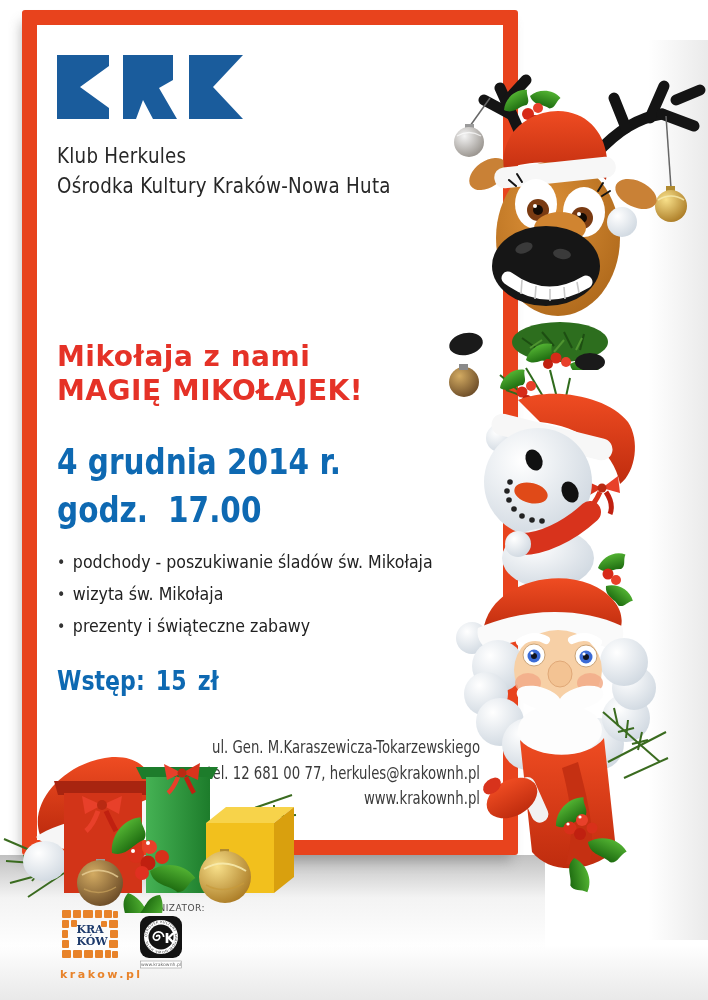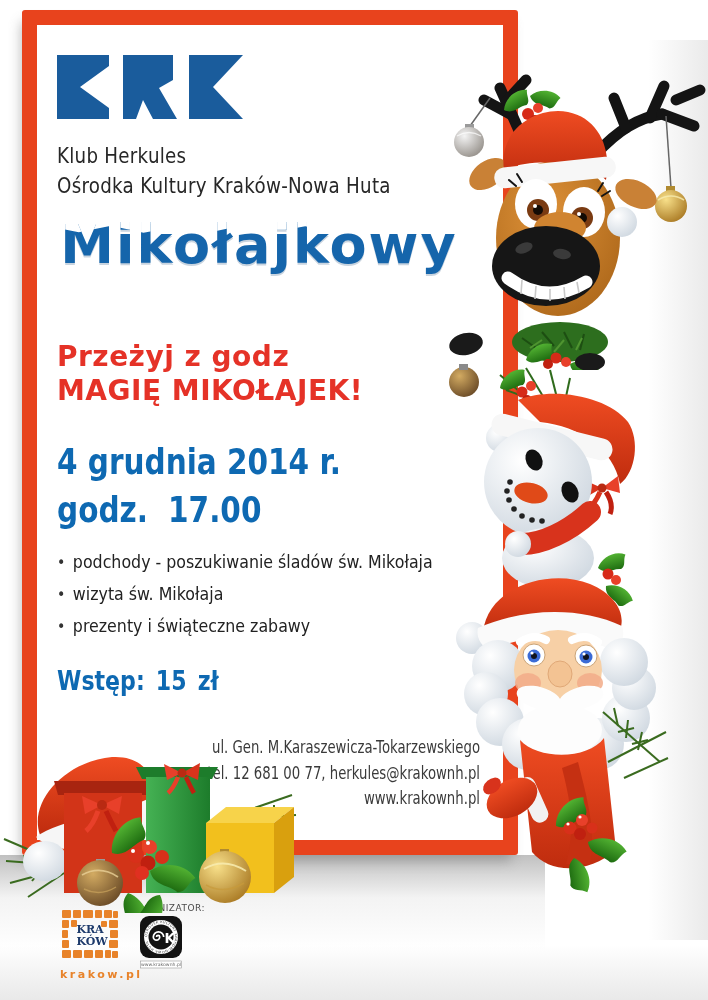--- a/index.html
+++ b/index.html
@@ -106,28 +106,24 @@
         <polygon points="132,0 186,0 156,32 186,64 132,64"></polygon>
       </g>
     </svg>
 
     <div class="org-lines">
       <div>Klub Herkules</div>
       <div>Ośrodka Kultury Kraków-Nowa Huta</div>
     </div>
 
     <div class="title">
-      <span class="t-line">
-        <span class="t-main">Mikołajkowy</span>
-        <span class="t-snow" aria-hidden="true">Mikołajkowy</span>
-      </span>
     </div>
 
     <div class="tagline">
-      <div>Przeżyj z godz</div>
+      <div>Mikołaja z nami</div>
       <div>MAGIĘ MIKOŁAJEK!</div>
     </div>
 
     <div class="datetime">
       <div>4 grudnia 2014 r.</div>
       <div class="gap">godz. 17.00</div>
     </div>
 
     <div class="bullets">
       <div class="bullet">

